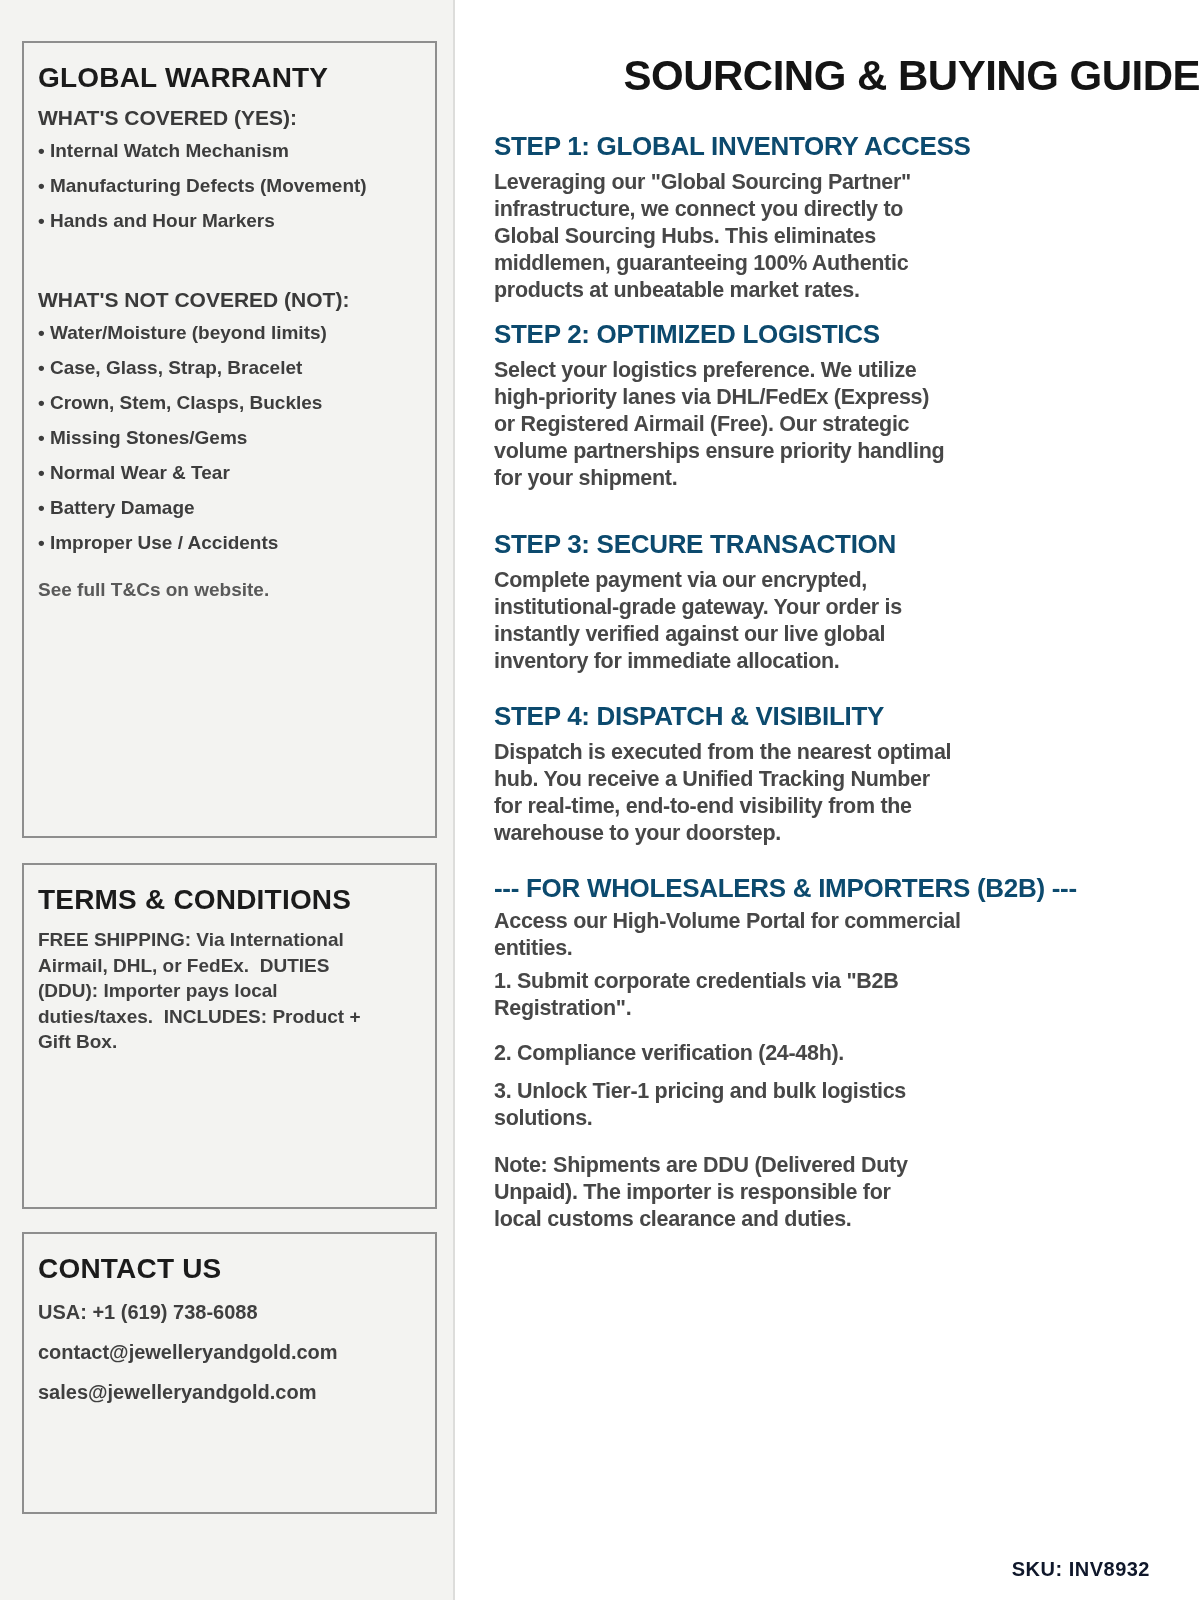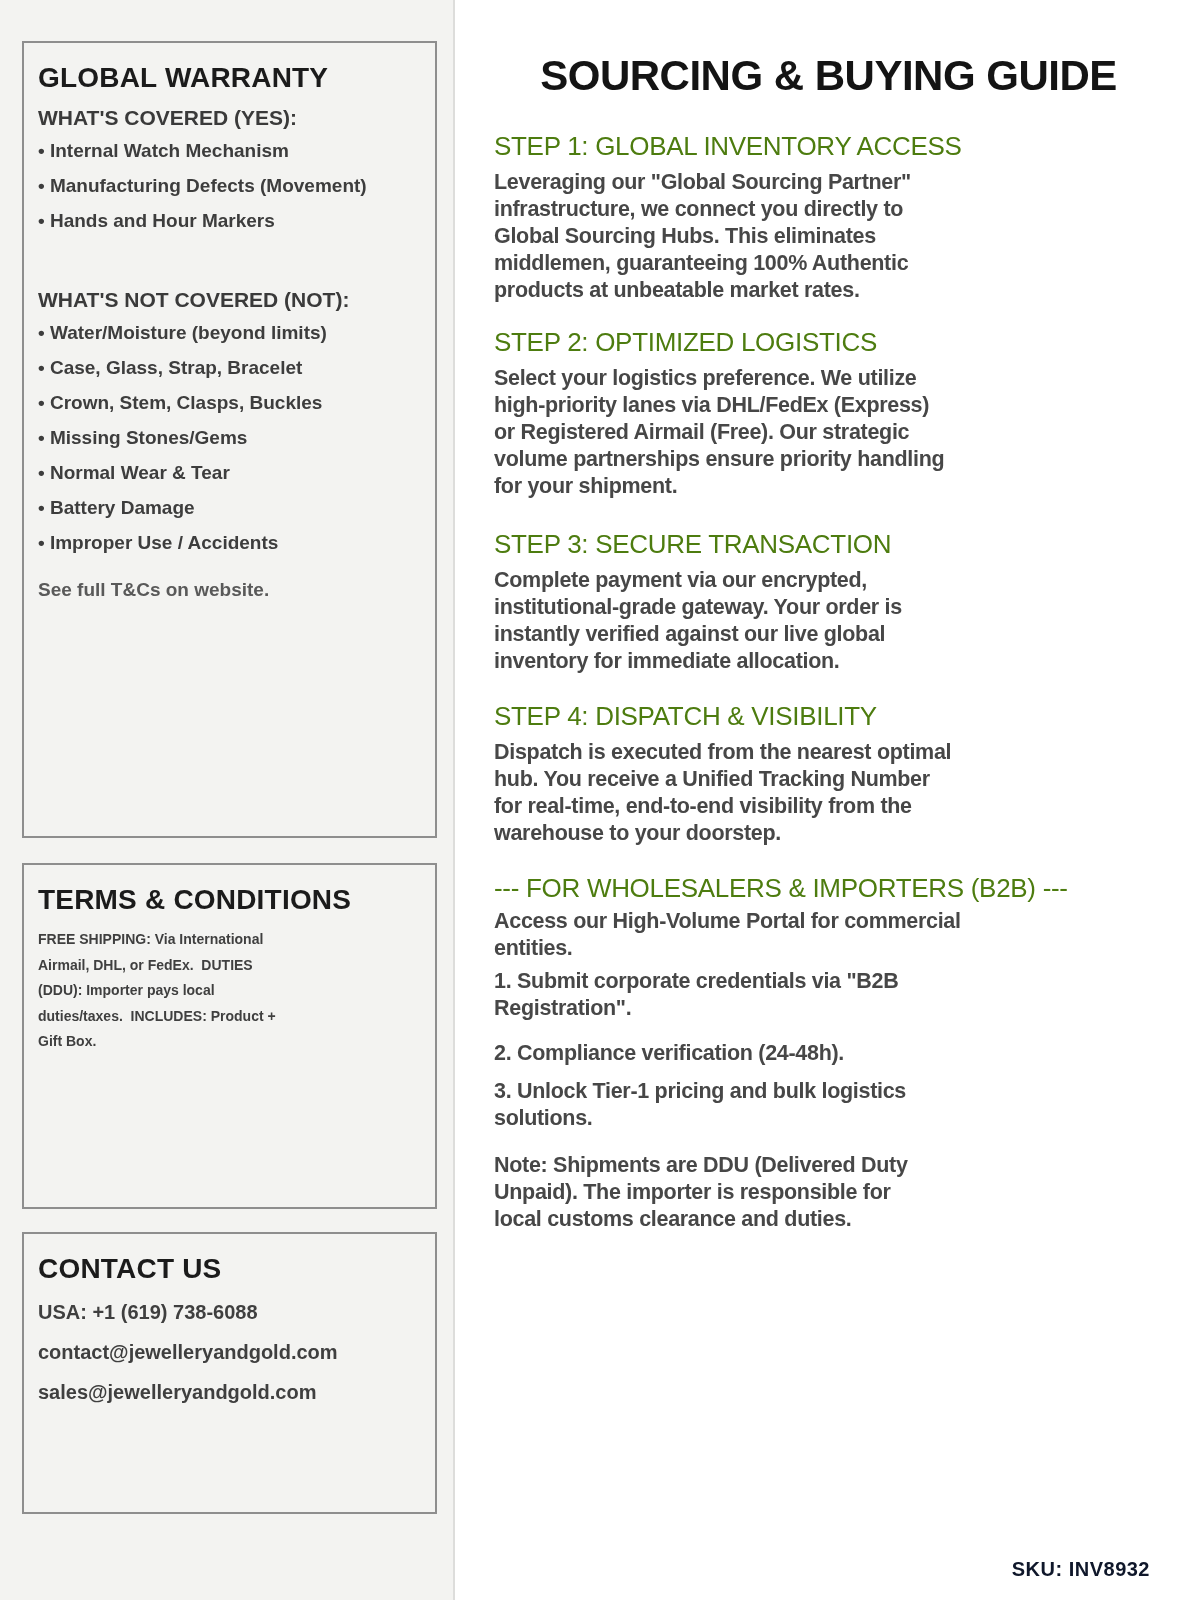--- a/index.html
+++ b/index.html
@@ -40,45 +40,45 @@
   .bullet-list { list-style: none; margin-top: 6px; }
   .bullet-list li {
     font-size: 19px; line-height: 20px; font-weight: 700;
     color: #3d3d3d; margin-bottom: 15px;
   }
   .bullet-list li::before { content: "\2022\00a0"; color: #3d3d3d; }
   .footnote {
     margin-top: 26px; font-size: 19px; font-weight: 700; color: #595959;
   }
   .terms-body {
-    font-size: 14px; line-height: 25.5px; font-weight: 700;
+    font-size: 19px; line-height: 25.5px; font-weight: 700;
     color: #3f3f3f; white-space: pre-wrap; margin-top: 8px;
   }
   .contact-line {
     font-size: 20px; line-height: 24px; font-weight: 700;
     color: #3f3f3f; margin-bottom: 16px;
   }
   .panel-contact h2 { margin-bottom: 14px; }
 
   
   .main { position: absolute; left: 457px; top: 0; width: 743px; height: 1600px; background: #ffffff; }
   .main-title {
     position: absolute; top: 50px; left: 0; width: 100%;
-    text-align: center;
+    text-align: right;
     font-size: 42px; line-height: 52px; font-weight: 800;
     color: #141414; letter-spacing: -0.5px;
   }
   .step { position: absolute; left: 37px; width: 580px; }
   .step-1 { top: 132px; }
-  .step-2 { top: 328px; }
+  .step-2 { top: 320px; }
   .step-3 { top: 530px; }
   .step-4 { top: 702px; }
   .step h2, .b2b-heading {
-    font-size: 26px; line-height: 28px; font-weight: 400;
-    color: #4d7c0f; letter-spacing: -0.3px; margin-bottom: 9px;
+    font-size: 26px; line-height: 28px; font-weight: 700;
+    color: #0c4a6e; letter-spacing: -0.3px; margin-bottom: 9px;
   }
   .body-text {
     font-size: 21.5px; line-height: 27px; font-weight: 700;
     color: #474747; letter-spacing: -0.3px; white-space: pre-wrap;
   }
   .b2b-heading { position: absolute; left: 37px; top: 874px; width: 620px; }
   .b2b-intro  { position: absolute; left: 37px; top: 908px;  width: 580px; }
   .b2b-item-1 { position: absolute; left: 37px; top: 968px;  width: 580px; }
   .b2b-item-2 { position: absolute; left: 37px; top: 1040px; width: 580px; }
   .b2b-item-3 { position: absolute; left: 37px; top: 1078px; width: 580px; }

